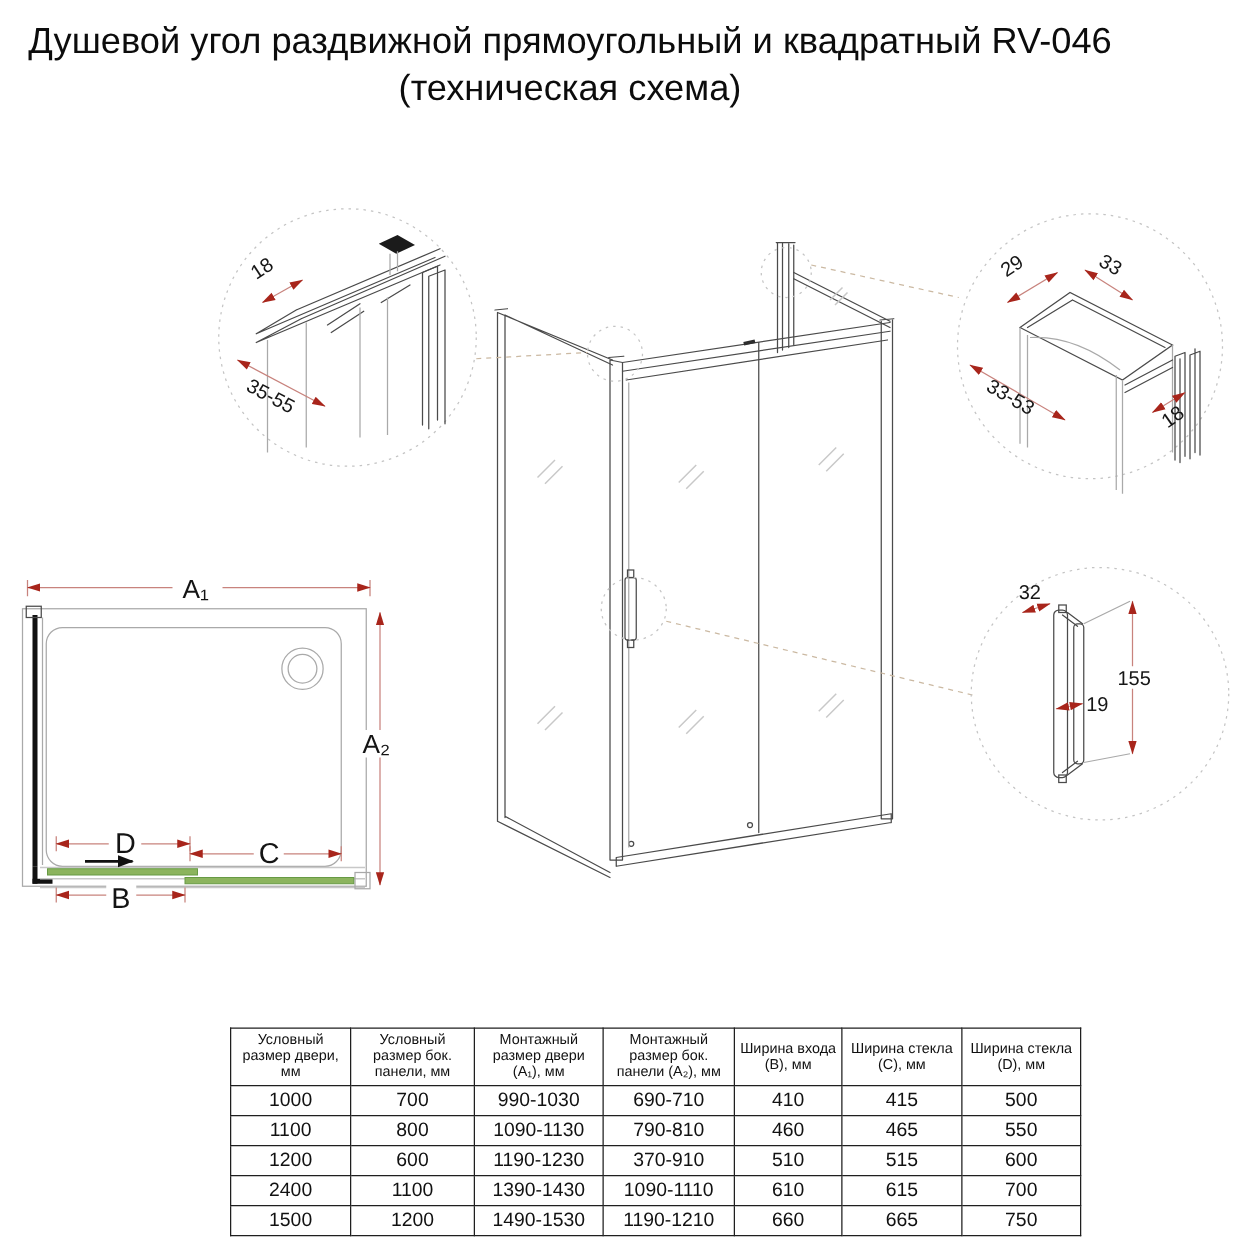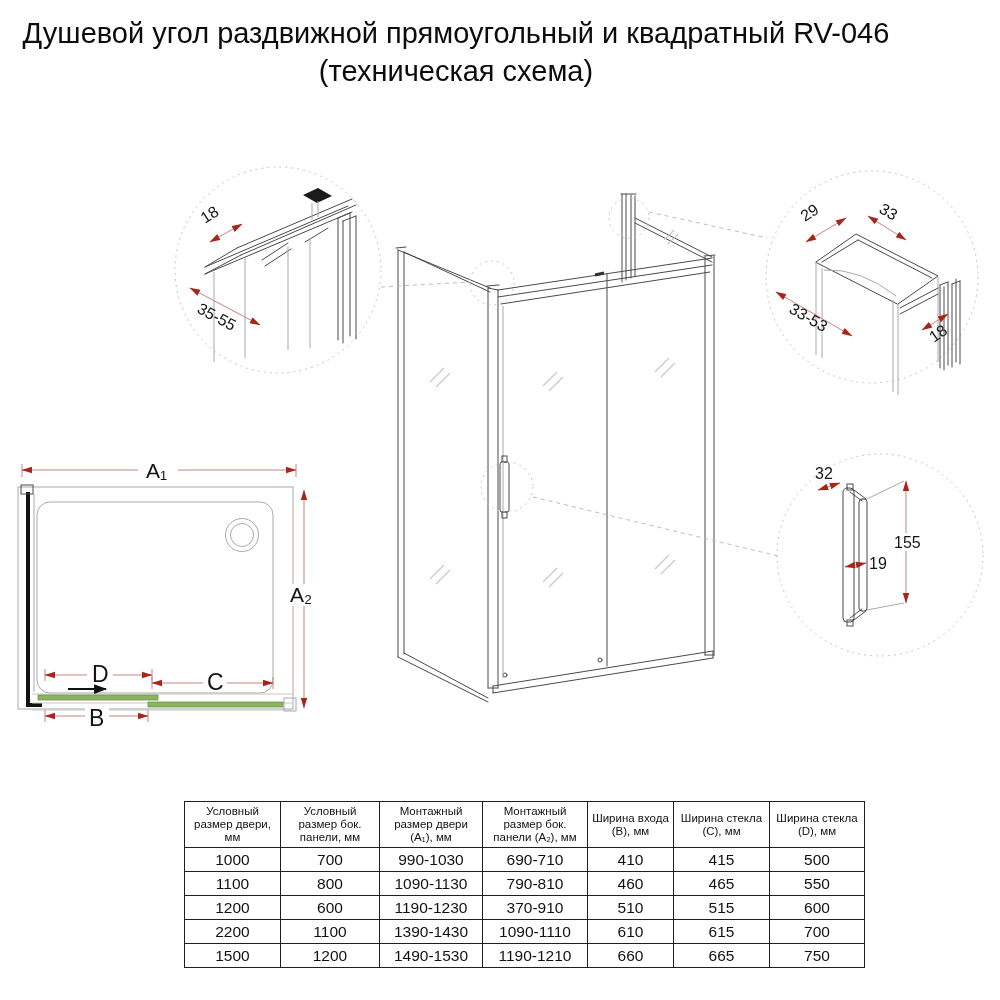--- a/index.html
+++ b/index.html
@@ -12,21 +12,21 @@
   .o{stroke:#4a4a4a;stroke-width:1;fill:none;stroke-linecap:round}
   .t{stroke:#a9a9a9;stroke-width:1;fill:none}
   .g{stroke:#c8c8c8;stroke-width:1.2;fill:none}
   .dim{stroke:#c8837d;stroke-width:1;fill:none}
   .dc{stroke:#c4c4c4;stroke-width:1;fill:none;stroke-dasharray:2 4}
   .ld{stroke:#cbb9a2;stroke-width:1;fill:none;stroke-dasharray:4 4}
   .dt{font-size:16px;fill:#161616}
   .lbl{font-size:23px;fill:#141414}
   .lbl2{font-size:21px;fill:#141414}
   
-  table.sizes{position:absolute;left:184px;top:801px;width:680px;
+  table.sizes{position:absolute;left:184px;top:822px;width:680px;
               border-collapse:collapse;table-layout:fixed;background:#fff;}
   table.sizes th,table.sizes td{border:1px solid #1f1f1f;text-align:center;
               vertical-align:middle;color:#111;box-sizing:border-box;}
   table.sizes th{font-size:11.5px;font-weight:400;line-height:13px;padding:3px 2px;height:42px;}
   table.sizes td{font-size:15.5px;height:24px;padding:0 2px;}
 </style>
 </head>
 <body>
 
 <div class="title">
@@ -269,21 +269,21 @@
       <tr>
         <td>1200</td>
         <td>600</td>
         <td>1190-1230</td>
         <td>370-910</td>
         <td>510</td>
         <td>515</td>
         <td>600</td>
       </tr>
       <tr>
-        <td>2200</td>
+        <td>2400</td>
         <td>1100</td>
         <td>1390-1430</td>
         <td>1090-1110</td>
         <td>610</td>
         <td>615</td>
         <td>700</td>
       </tr>
       <tr>
         <td>1500</td>
         <td>1200</td>

